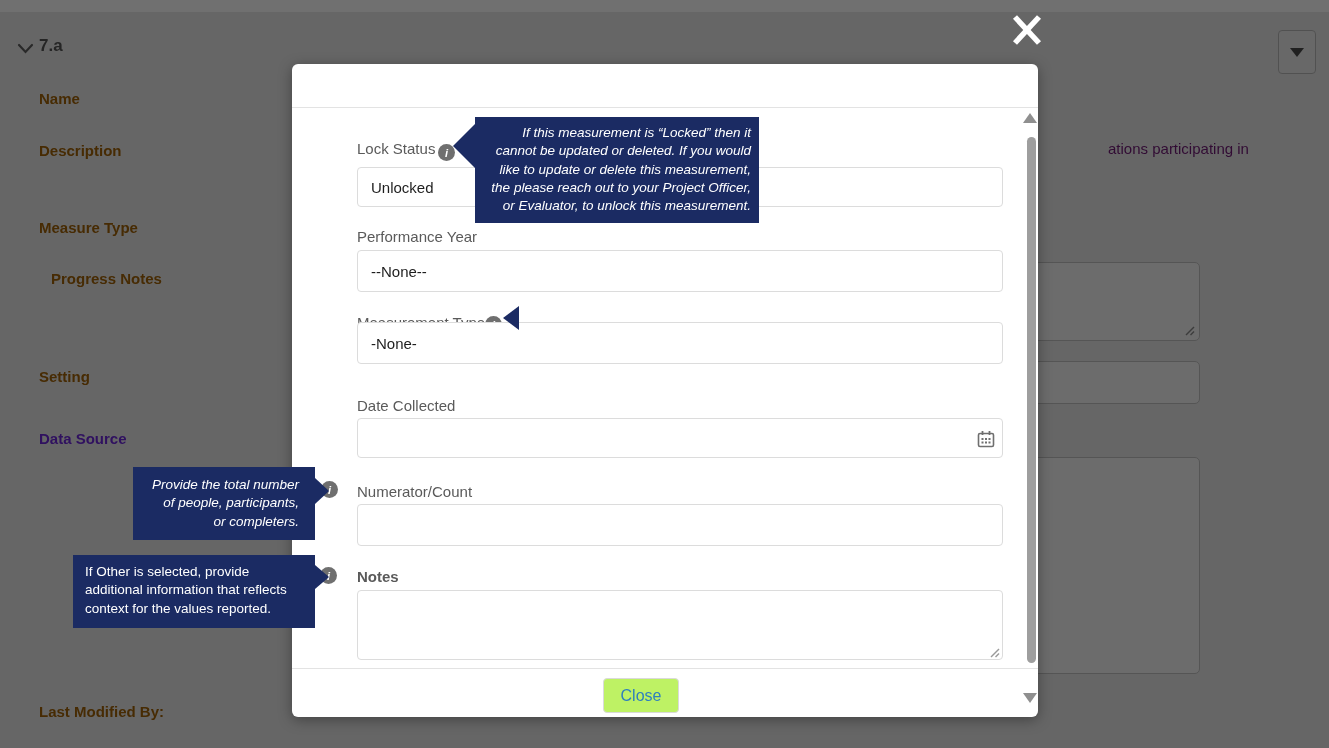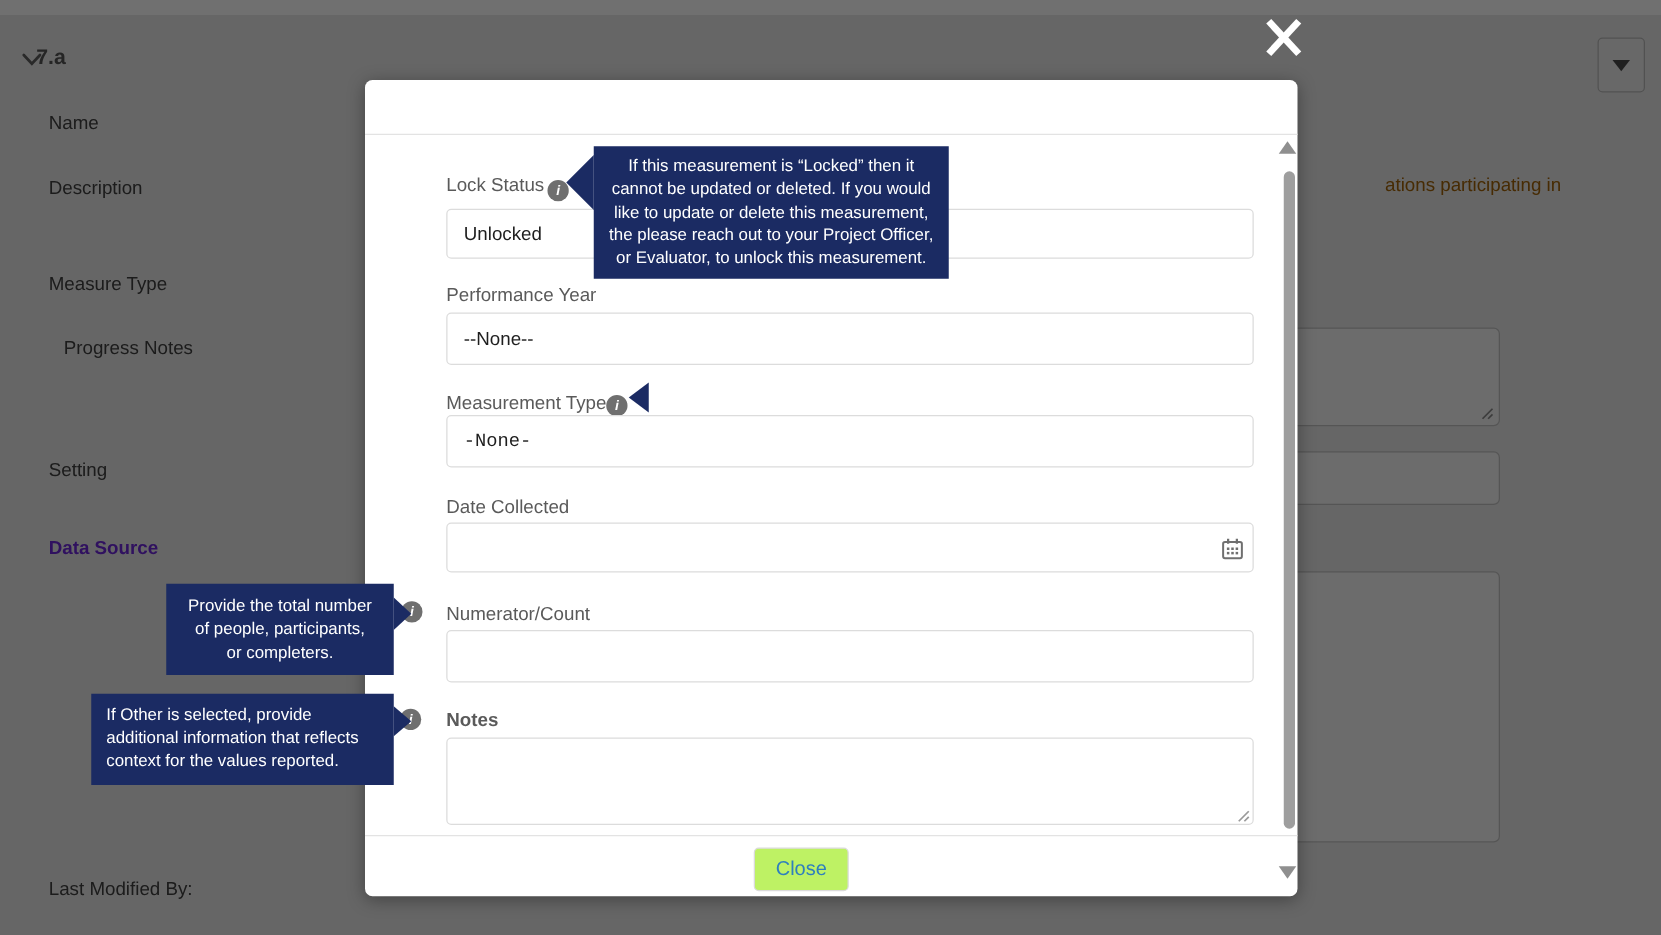--- a/index.html
+++ b/index.html
@@ -3,25 +3,25 @@
 <meta charset="utf-8">
 <style>
   * { margin:0; padding:0; box-sizing:border-box; }
   html,body { background:#444; }
   #stage {
     position:relative; width:1329px; height:748px; overflow:hidden;
     background:#e9e9e9; font-family:"Liberation Sans", sans-serif;
   }
   
   .bg-topbar { position:absolute; left:0; top:0; width:1329px; height:12px; background:#ffffff; z-index:1; }
-  .bg-label { position:absolute; font-size:15px; color:#404040; z-index:1; white-space:nowrap; }
+  .bg-label { position:absolute; font-size:15px; color:#a16207; z-index:1; white-space:nowrap;font-weight:bold; }
   .bg-label.bold { font-weight:bold; color:#6d28d9; }
-  .bg-title { position:absolute; left:29px; top:36px; font-size:17px; font-weight:bold; color:#555; z-index:1; }
+  .bg-title { position:absolute; left:39px; top:36px; font-size:17px; font-weight:bold; color:#555; z-index:1; }
   .bg-chevron { position:absolute; left:17px; top:41px; z-index:1; }
-  .bg-fragment { position:absolute; left:1108px; top:140px; font-size:15px; color:#a16207; z-index:1; white-space:nowrap; }
+  .bg-fragment { position:absolute; left:1108px; top:140px; font-size:15px; color:#701a75; z-index:1; white-space:nowrap; }
   .bg-box { position:absolute; background:#f5f5f5; border:1px solid #c2c2c2; border-radius:5px; z-index:1; }
   .bg-progress { left:400px; top:262px; width:800px; height:79px; }
   .bg-setting  { left:400px; top:361px; width:800px; height:43px; }
   .bg-datasource { left:400px; top:457px; width:800px; height:217px; }
   .bg-dropdown { position:absolute; left:1278px; top:30px; width:38px; height:44px; border:1px solid #b9b9b9;
     border-radius:4px; background:#ededed; z-index:1; display:flex; align-items:center; justify-content:center; }
   .tri-down-sm { width:0; height:0; border-left:7px solid transparent; border-right:7px solid transparent; border-top:9px solid #4a4a4a; }
   .resize-glyph { position:absolute; }
   
   .overlay { position:absolute; left:0; top:0; width:1329px; height:748px; background:rgba(0,0,0,0.56); z-index:5; }
@@ -40,21 +40,21 @@
   .close-btn { position:absolute; left:311px; top:614px; width:76px; height:35px; background:#bef264;
     border:1px solid #dadada; border-radius:4px; font-size:16px; color:#2e7fbe;
     display:flex; align-items:center; justify-content:center; cursor:pointer; }
   .cal-icon { position:absolute; left:685px; top:366px; }
   
   .sb-up   { position:absolute; left:731px; top:49px;  width:0; height:0; border-left:7px solid transparent; border-right:7px solid transparent; border-bottom:10px solid #8f8f8f; }
   .sb-down { position:absolute; left:731px; top:629px; width:0; height:0; border-left:7px solid transparent; border-right:7px solid transparent; border-top:10px solid #8f8f8f; }
   .sb-thumb{ position:absolute; left:735px; top:73px; width:9px; height:526px; background:#9e9e9e; border-radius:4.5px; }
   
   .tip { position:absolute; background:#1b2b63; color:#fff; font-size:13.5px; line-height:1.36; z-index:20; }
-  .tip.center { text-align:center; }
+  .tip.center { text-align:right;font-style:italic; }
   .tip-1 { left:475px; top:117px; width:284px; padding:7px 8px; }
   .tip-2 { left:519px; top:303px; width:170px; height:55px; display:flex; align-items:center; justify-content:center; }
   .tip-3 { left:133px; top:467px; width:182px; height:73px; padding:6px 16px; display:flex; align-items:center; justify-content:center; }
   .tip-4 { left:73px;  top:555px; width:242px; height:73px; padding:8px 12px; }
   .tip-arrow { position:absolute; width:0; height:0; z-index:20; }
   .arr-1 { left:453px; top:124px; border-top:22px solid transparent; border-bottom:22px solid transparent; border-right:22px solid #1b2b63; }
   .arr-2 { left:503px; top:306px; border-top:12px solid transparent; border-bottom:12px solid transparent; border-right:16px solid #1b2b63; }
   .arr-3 { left:315px; top:478px; border-top:13px solid transparent; border-bottom:13px solid transparent; border-left:14px solid #1b2b63; }
   .arr-4 { left:315px; top:565px; border-top:12px solid transparent; border-bottom:12px solid transparent; border-left:14px solid #1b2b63; }
 </style>
@@ -113,21 +113,21 @@
       <span>Unlocked</span>
     </div>
 
     <div class="m-label" style="left:65px; top:164px;">Performance Year</div>
     <div class="m-field" style="top:186px; height:42px;">
       <span>--None--</span>
     </div>
 
     <div class="m-label" style="left:65px; top:250px;">Measurement Type</div>
     <div class="info-icon" style="left:193px; top:252px;"></div>
-    <div class="m-field" style="top:268px; height:42px;font-family:Liberation Mono, monospace;">
+    <div class="m-field" style="top:258px; height:42px;">
       <span>-None-</span>
     </div>
 
     <div class="m-label" style="left:65px; top:333px;">Date Collected</div>
     <div class="m-field" style="top:354px; height:40px;">
       <span></span>
     </div>
     <div class="cal-icon">
       <svg width="18" height="18" viewBox="0 0 18 18">
         <rect x="1.5" y="3.5" width="15" height="13" rx="1.5" fill="none" stroke="#6f6f6f" stroke-width="1.6"></rect>

